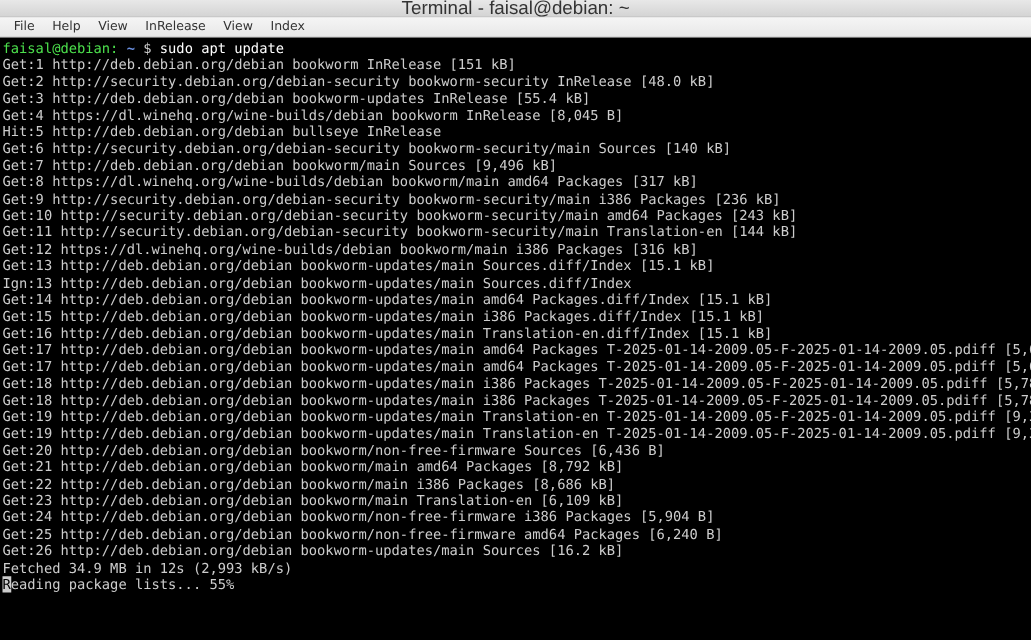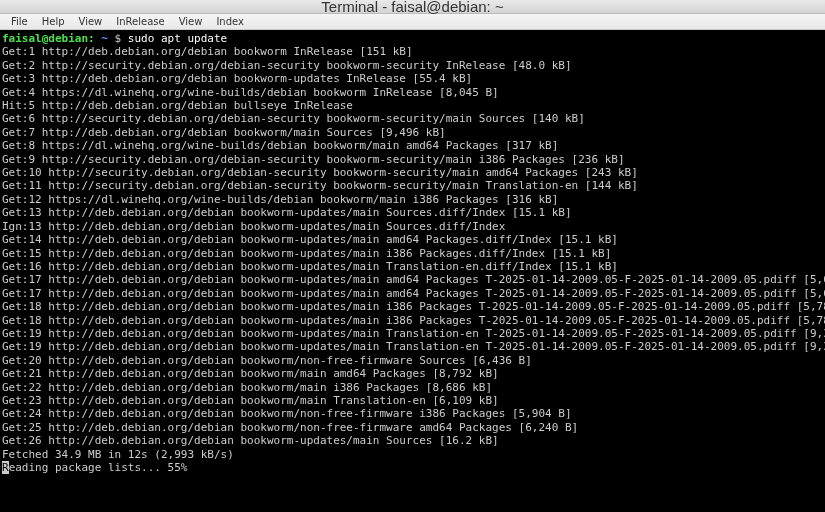--- a/index.html
+++ b/index.html
@@ -51,21 +51,21 @@
       padding: 2px 0 0 2px;
       line-height: 13.4px;
       font-size: 11px;
       height: calc(512px - 30px);
       white-space: pre;
       letter-spacing: 0;
       overflow: hidden;
     }
     .prompt-user {
       color: #4CE04C;
-      font-weight: bold;
+      font-weight: normal;
     }
     .prompt-path {
       color: #6A8FE0;
       font-weight: bold;
     }
     .prompt-dollar {
       color: #ccc;
     }
     .cmd {
       color: #fff;

